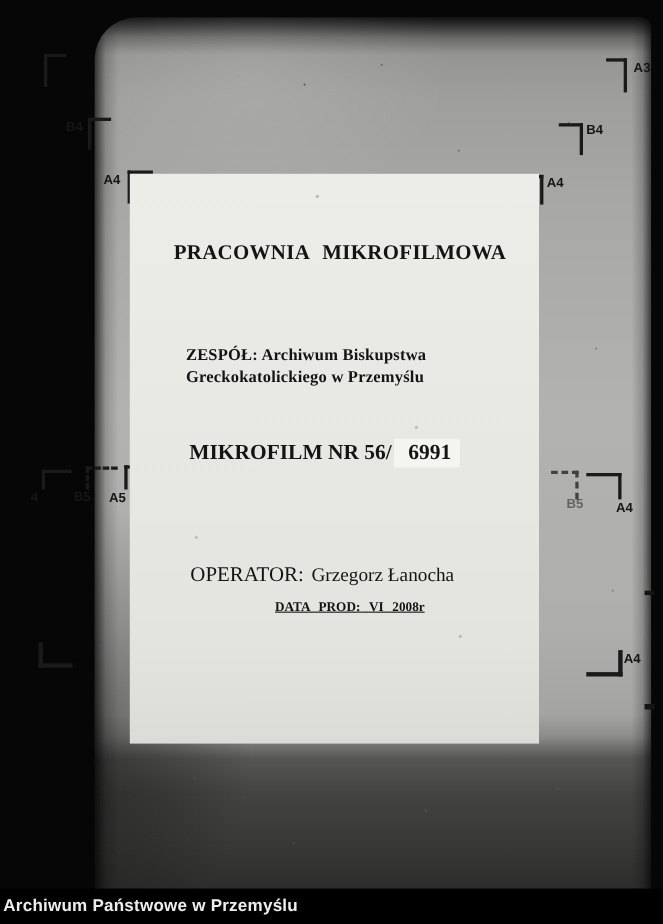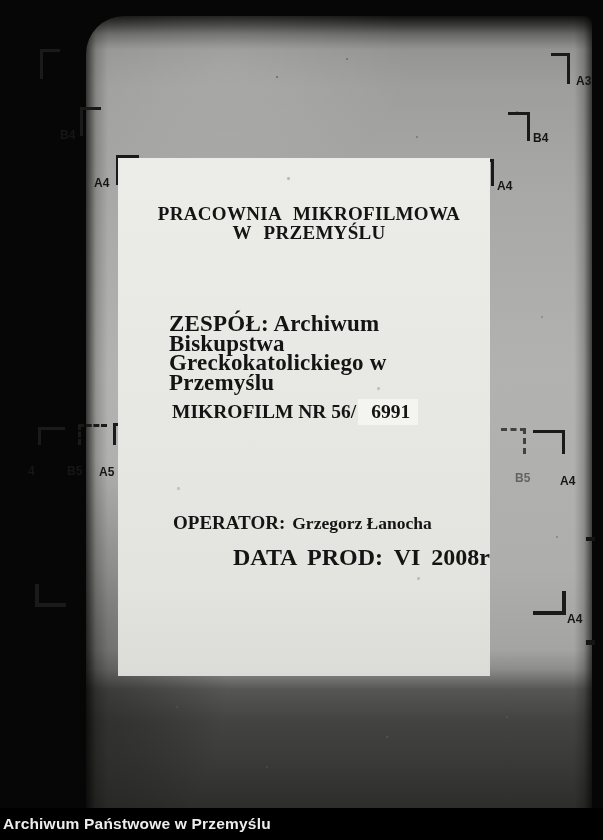--- a/index.html
+++ b/index.html
@@ -39,51 +39,51 @@
   .mark { position: absolute; border: 0 solid #1a1a1a; }
   .mark.tl { border-top-width: 3px; border-left-width: 3px; }
   .mark.tr { border-top-width: 3px; border-right-width: 3px; }
   .mark.bl { border-bottom-width: 4px; border-left-width: 4px; }
   .mark.br { border-bottom-width: 4px; border-right-width: 4px; }
   .mark.dashed { border-style: dashed; }
   .mark.soft { border-color: rgba(28,28,28,0.75); }
   .mark-label {
     position: absolute; font-family: "Liberation Sans", sans-serif;
     font-weight: bold; font-size: 12px; line-height: 12px; color: #161616;
-    letter-spacing: 0px; white-space: nowrap; margin-top: 20px;
+    letter-spacing: 0px; white-space: nowrap;
   }
   .mark-label.faint { opacity: 0.5; }
   .edge-dash { position: absolute; background: #141414; }
   
   #card {
     position: absolute; left: 118px; top: 158px; width: 372px; height: 518px;
     background: linear-gradient(180deg, #ecece8 0%, #e8e8e4 40%, #e3e3df 82%, #dbdbd7 100%);
     color: #141414;
   }
   .card-specks {
     position: absolute; left: 0; top: 0; width: 1px; height: 1px; border-radius: 50%;
     box-shadow: 170px 20px 0 1px rgba(90,90,90,.35), 260px 230px 0 1px rgba(100,100,100,.3),
       60px 330px 0 1px rgba(110,110,110,.3), 300px 420px 0 1px rgba(100,100,100,.3);
   }
   .card-header {
-    position: absolute; left: 0; right: 0; top: 46px; padding-left: 10px;
+    position: absolute; left: 0; right: 0; top: 62px; padding-left: 10px;
     text-align: center; font-weight: bold; font-size: 19px; line-height: 19px;
     word-spacing: 7px; letter-spacing: 0.3px;
   }
   .zespol {
     position: absolute; left: 51px; top: 156px; font-weight: bold;
-    font-size: 23px; line-height: 19.5px; letter-spacing: 0.2px;
+    font-size: 15px; line-height: 19.5px; letter-spacing: 0.2px;
   }
   .mikrofilm { position: absolute; left: 54px; top: 243px; font-weight: bold; font-size: 19.5px; white-space: nowrap; }
   .mikrofilm .patch { background: #f4f4f0; padding: 2px 8px 3px 13px; margin-left: 2px; }
   .sygnatura { position: absolute; left: 54px; top: 298px; font-weight: bold; font-size: 19.5px; white-space: nowrap; }
   .sygnatura .num { margin-left: 11px; }
-  .operator { position: absolute; left: 55px; top: 354px; font-weight: bold; font-size: 19px; white-space: nowrap; }
+  .operator { position: absolute; left: 55px; top: 354px; font-weight: normal; font-size: 19px; white-space: nowrap; }
   .operator .name { font-size: 17.5px; margin-left: 7px; }
-  .dataprod { position: absolute; left: 115px; top: 386px; font-weight: bold; font-size: 24px; word-spacing: 5px; white-space: nowrap; }
+  .dataprod { position: absolute; left: 132px; top: 386px; font-weight: bold; font-size: 12px; word-spacing: 5px; white-space: nowrap; text-decoration: underline; }
   .poczatek {
     position: absolute; left: 0; right: 0; top: 439px; padding-left: 20px;
     text-align: center; font-weight: bold; font-size: 18.5px; letter-spacing: 1px;
   }
   
   #footer-bar {
     position: absolute; left: 0; right: 0; top: 808px; height: 32px; background: #000;
   }
   #footer-bar span {
     position: absolute; left: 3px; top: 7px; color: #ededed;
@@ -138,21 +138,20 @@
   <div class="mark br" style="left:533px;top:591px;width:29px;height:20px"></div>
 
   <div class="edge-dash" style="left:586px;top:537px;width:9px;height:4px"></div>
   <div class="edge-dash" style="left:586px;top:640px;width:9px;height:5px"></div>
 
   <div id="card">
     <div class="card-specks"></div>
 
     <div class="card-header">
       <div>PRACOWNIA MIKROFILMOWA</div>
-      <div>W PRZEMYŚLU</div>
     </div>
 
     <div class="zespol">
       <div>ZESPÓŁ: Archiwum Biskupstwa</div>
       <div>Greckokatolickiego w Przemyślu</div>
     </div>
 
     <div class="mikrofilm">
       <span>MIKROFILM NR 56/</span><span class="patch">6991</span>
     </div>

